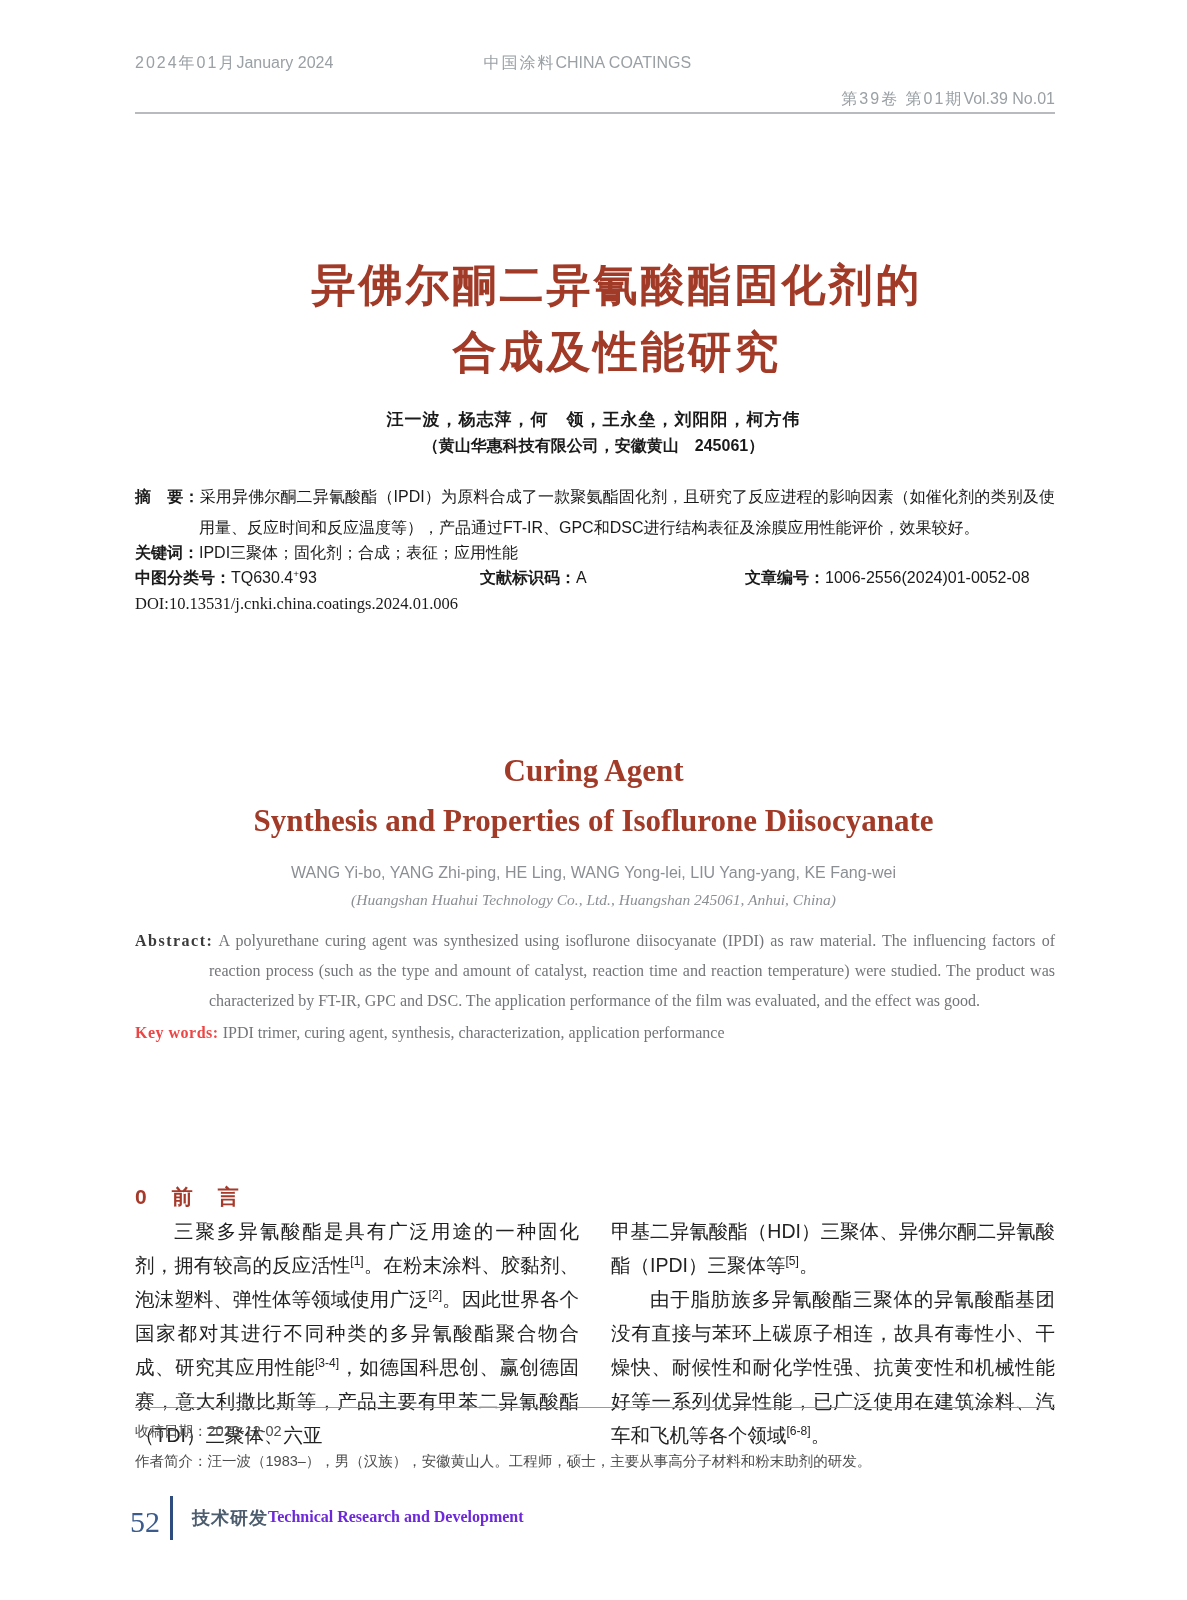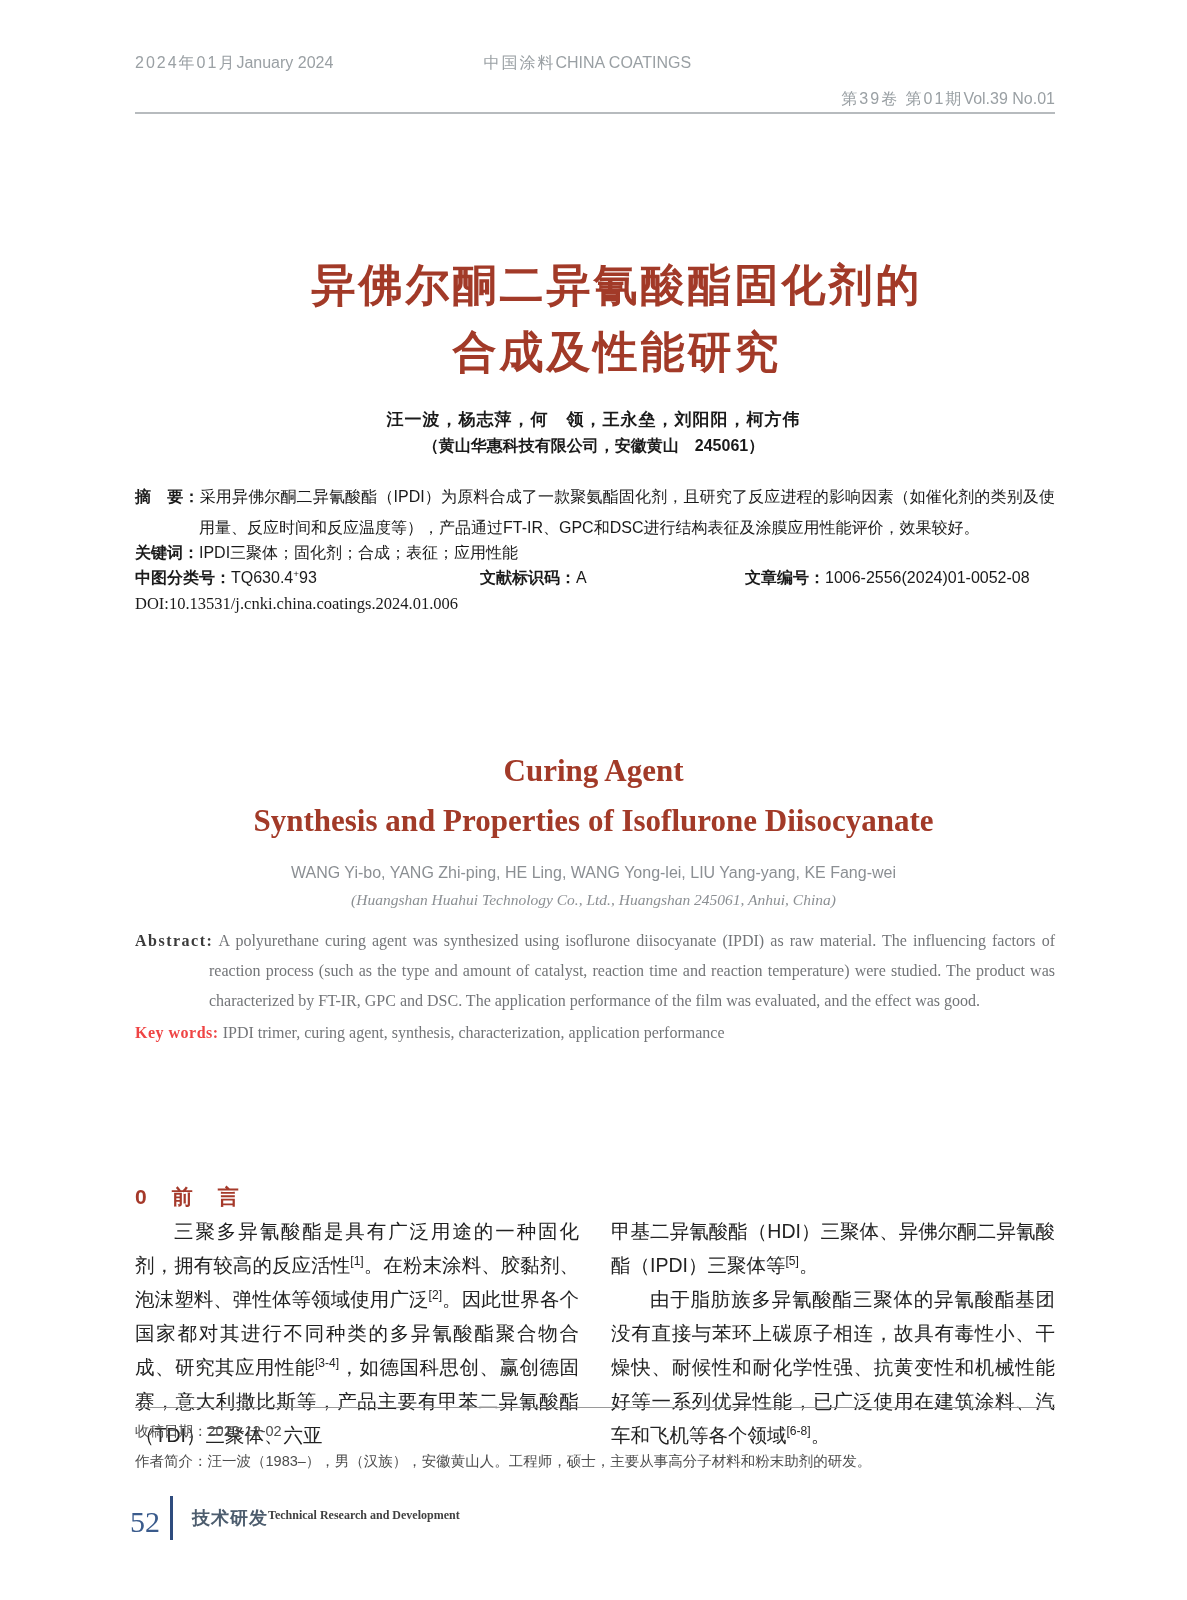--- a/index.html
+++ b/index.html
@@ -115,22 +115,22 @@
     display:flex; align-items:center;
   }
   .page-num {
     font-family:"Liberation Serif", serif; font-size:30px; color:#3a5b8c;
     margin-right:10px; margin-top:8px;
   }
   .footer-bar { width:3px; height:44px; background:#2f4c7e; margin-right:10px; }
   .footer-col { display:flex; flex-direction:row; justify-content:space-between;margin-left:9px; }
   .footer-zh { font-size:18px; font-weight:bold; color:#4d5d6e; letter-spacing:1px; }
   .footer-en {
-    font-family:"Liberation Serif", serif; font-size:12px; font-weight:bold;
-    color:#404040; margin-top:2px;
+    font-family:"Liberation Serif", serif; font-size:16px; font-weight:bold;
+    color:#6d28d9; margin-top:2px;
   }
 </style>
 </head>
 <body>
 
 <div class="page">
 
   <div class="journal-header">
     <div class="jh-block jh-left">
       <span class="jh-zh">2024年01月</span>

